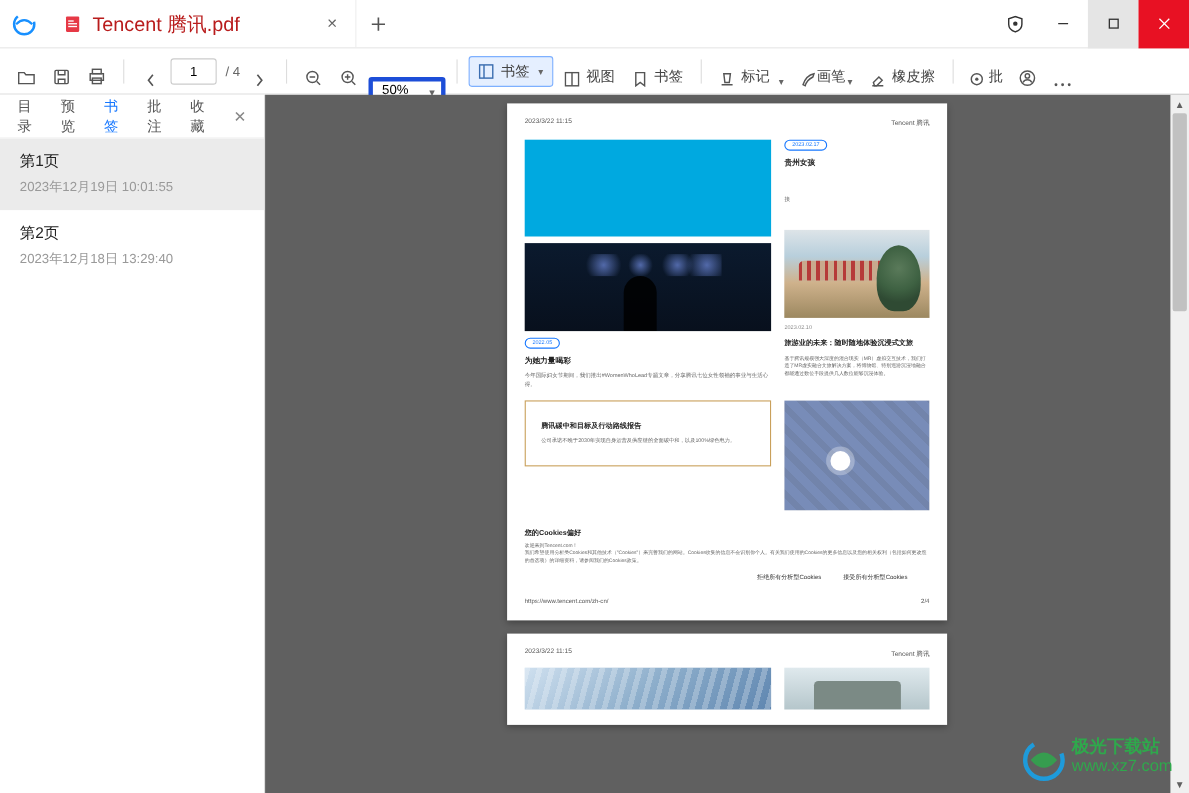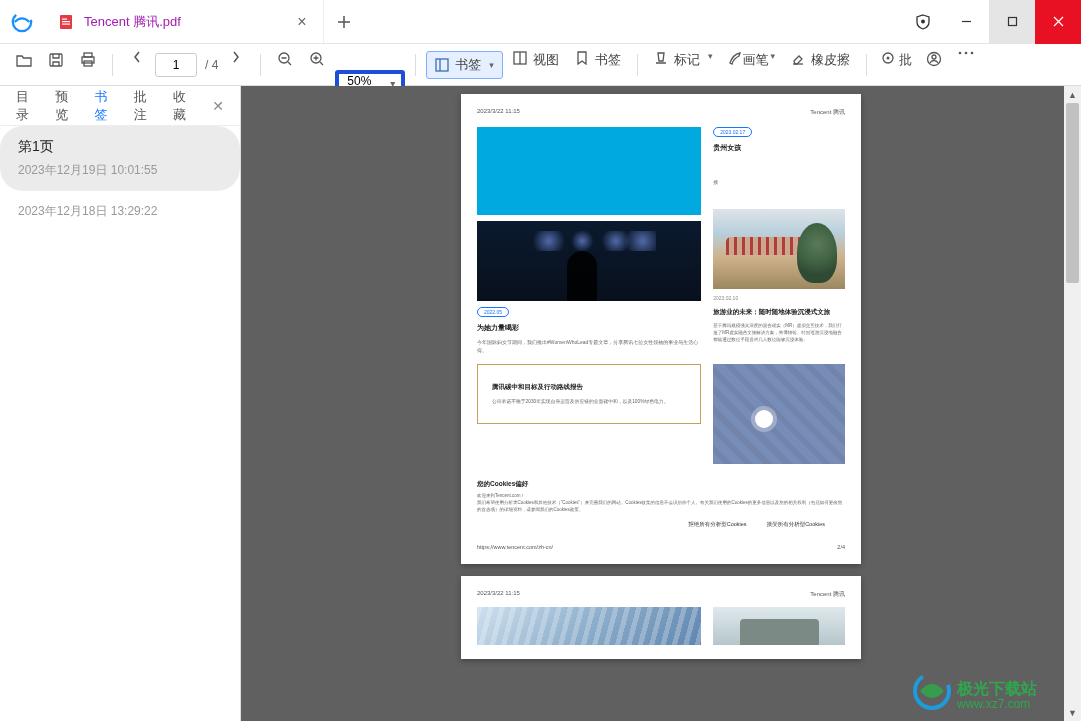--- a/index.html
+++ b/index.html
@@ -2,49 +2,49 @@
 <html><head>
 <meta charset="utf-8">
 <style>
 * { margin: 0; padding: 0; box-sizing: border-box; font-family: "Microsoft YaHei", sans-serif; }
 body { width: 1081px; height: 721px; overflow: hidden; background: #fff; display: flex; flex-direction: column; }
 .titlebar { height: 44px; display: flex; align-items: stretch; border-bottom: 1px solid #e5e5e5; }
 .logo-area { width: 44px; display: flex; align-items: center; justify-content: center; }
 .logo { width: 22px; height: 22px; }
 .tab { display: flex; align-items: center; padding: 0 10px 0 14px; gap: 10px; min-width: 280px; border-right: 1px solid #eee; }
 .tab-icon { width: 16px; height: 16px; }
-.tab-title { font-size: 13px; color: #a21caf; flex: 1; }
+.tab-title { font-size: 18px; color: #b91c1c; flex: 1; }
 .tab-close { width: 22px; height: 22px; display: flex; align-items: center; justify-content: center; color: #666; font-size: 16px; cursor: pointer; }
 .new-tab { width: 40px; display: flex; align-items: center; justify-content: center; color: #555; font-size: 18px; cursor: pointer; }
 .title-spacer { flex: 1; }
 .win-controls { display: flex; align-items: center; }
 .win-shield { width: 40px; display: flex; align-items: center; justify-content: center; color: #333; }
 .win-btn { width: 46px; height: 44px; display: flex; align-items: center; justify-content: center; color: #333; cursor: pointer; }
 .win-btn.max { background: #e5e5e5; }
 .win-btn.close { background: #e81123; color: #fff; }
 .toolbar { height: 42px; display: flex; align-items: center; padding: 0 10px; gap: 4px; border-bottom: 1px solid #ddd; }
-.tbtn { min-width: 28px; height: 28px; display: flex; align-items: flex-start; justify-content: center; color: #555; border-radius: 3px; cursor: pointer; font-size: 14px; position: relative; }
+.tbtn { min-width: 28px; height: 28px; display: flex; align-items: flex-end; justify-content: center; color: #555; border-radius: 3px; cursor: pointer; font-size: 14px; position: relative; }
 .tsep { width: 1px; height: 22px; background: #ddd; margin: 0 6px; }
 .page-input { width: 42px; height: 24px; text-align: center; border: 1px solid #ccc; border-radius: 3px; font-size: 12px; }
 .page-total { font-size: 12px; color: #666; margin-left: 4px; }
 .zoom-select { height: 26px; border: 4px solid #1d4ed8; border-radius: 3px; font-size: 12px; padding: 0 20px 0 8px; background: #fff; min-width: 70px; position: relative; cursor: pointer; margin-top: 36px; }
 .zoom-select::after { content: "▾"; position: absolute; right: 6px; top: 4px; color: #666; font-size: 10px; }
 .tool-group { display: flex; align-items: center; height: 28px; border: 1px solid #bbb; border-radius: 3px; padding: 0 8px; gap: 6px; cursor: pointer; background: #fff; }
 .tool-group.active { background: #e5efff; border-color: #7eb0ff; }
 .tool-label { font-size: 13px; color: #444; }
 .tool-caret { font-size: 9px; color: #666; margin-left: 2px; }
 .content { flex: 1; display: flex; overflow: hidden; }
 .sidebar { width: 241px; display: flex; flex-direction: column; border-right: 1px solid #ddd; background: #fff; }
 .side-tabs { height: 40px; display: flex; align-items: center; padding: 0 16px; gap: 18px; border-bottom: 1px solid #eee; justify-content: center; }
 .side-tab { font-size: 13px; color: #555; cursor: pointer; }
 .side-tab.active { color: #1677ff; }
 .side-close { margin-left: auto; color: #888; cursor: pointer; font-size: 14px; }
 .bookmark-list { flex: 1; overflow-y: auto; }
 .bookmark-item { padding: 12px 18px; cursor: pointer; }
-.bookmark-item.selected { background: #ebebeb; border-radius: 23px; }
+.bookmark-item.selected { background: #ebebeb; }
 .bm-title { font-size: 14px; color: #222; margin-bottom: 6px; }
 .bm-date { font-size: 12px; color: #999; }
 .viewer { flex: 1; background: #606060; overflow: auto; position: relative; display: flex; flex-direction: column; align-items: center; padding: 8px 0; gap: 12px; }
 .page { width: 400px; background: #fff; box-shadow: 0 2px 6px rgba(0,0,0,0.3); padding: 14px 16px; font-size: 6px; color: #333; display: flex; flex-direction: column; gap: 10px; }
 .page-head { display: flex; justify-content: space-between; font-size: 6px; color: #555; }
 .article-row { display: flex; gap: 12px; }
 .col-main { flex: 1.7; display: flex; flex-direction: column; gap: 6px; }
 .col-side { flex: 1; display: flex; flex-direction: column; gap: 6px; }
 .img-blue { width: 100%; height: 88px; background: #00a9e0; }
 .img-dark { width: 100%; height: 80px; background: linear-gradient(180deg, #0b1a2e 0%, #08101d 100%); position: relative; overflow: hidden; }
@@ -66,25 +66,25 @@
 .page2 { width: 400px; background: #fff; box-shadow: 0 2px 6px rgba(0,0,0,0.3); padding: 14px 16px; font-size: 6px; color: #333; }
 .p2-row { display: flex; gap: 12px; margin-top: 8px; }
 .img-building { flex: 1.7; height: 38px; background: linear-gradient(135deg, #cfe0ef 0%, #8daecb 50%, #5f86b0 100%); position: relative; overflow: hidden; }
 .img-building::before { content: ""; position: absolute; inset: 0; background: repeating-linear-gradient(105deg, rgba(255,255,255,0.25) 0 5px, transparent 5px 11px); }
 .img-b2 { flex: 1; height: 38px; background: linear-gradient(180deg, #dfe9ed 0%, #b5c6cb 100%); position: relative; overflow: hidden; }
 .img-b2::before { content: ""; position: absolute; bottom: 0; left: 20%; width: 60%; height: 26px; background: #7b8a85; border-radius: 4px 4px 0 0; }
 .scrollbar { position: absolute; right: 0; top: 0; width: 17px; height: 100%; background: #f0f0f0; display: flex; flex-direction: column; }
 .sb-arrow { height: 17px; display: flex; align-items: center; justify-content: center; color: #606060; font-size: 9px; cursor: pointer; }
 .sb-track { flex: 1; position: relative; }
 .sb-thumb { position: absolute; top: 0; left: 2px; right: 2px; height: 180px; background: #c1c1c1; border-radius: 2px; }
-.watermark { position: absolute; right: 44px; bottom: 10px; display: flex; align-items: flex-end; gap: 5px; pointer-events: none; }
+.watermark { position: absolute; right: 15px; bottom: 10px; display: flex; align-items: flex-start; gap: 5px; pointer-events: none; }
 .wm-logo { width: 40px; height: 40px; }
 .wm-text { display: flex; flex-direction: column; line-height: 1.1; }
 .wm-line1 { font-size: 16px; font-weight: bold; color: #2fa84c; }
-.wm-line2 { font-size: 12px; color: #2fa84c; }
+.wm-line2 { font-size: 15px; color: #2fa84c; }
 svg { display: block; }
 </style>
 </head>
 <body>
 
 <div class="titlebar">
   <div class="logo-area">
     <svg class="logo" viewBox="0 0 24 24">
         <circle cx="12" cy="12" r="10" fill="none" stroke="#1890ff" stroke-width="2.5" stroke-dasharray="40 20"></circle>
         <path d="M4 12 Q12 4 20 12" fill="none" stroke="#1890ff" stroke-width="2.2"></path>
@@ -254,21 +254,24 @@
       <span class="side-tab">批注</span>
       <span class="side-tab">收藏</span>
       <span class="side-close">✕</span>
     </div>
     <div class="bookmark-list">
       <div class="bookmark-item selected">
         <div class="bm-title">第1页</div>
         <div class="bm-date">2023年12月19日 10:01:55</div>
       </div>
       <div class="bookmark-item">
-        <div class="bm-date">2023年12月18日 13:29:22</div>
+        <div class="bm-title">第2页</div>
+        <div class="bm-date">2023年12月18日 13:29:40</div>
+      </div>
+      <div class="bookmark-item">
       </div>
     </div>
   </div>
 
   <div class="viewer">
     <div class="page">
       <div class="page-head">
         <span>2023/3/22 11:15</span>
         <span>Tencent 腾讯</span>
       </div>

